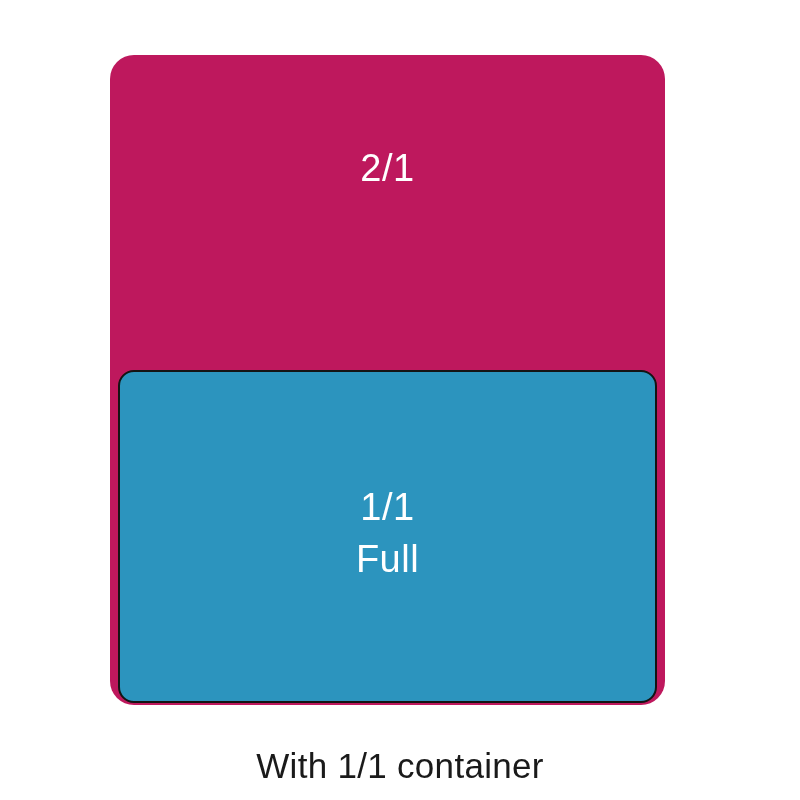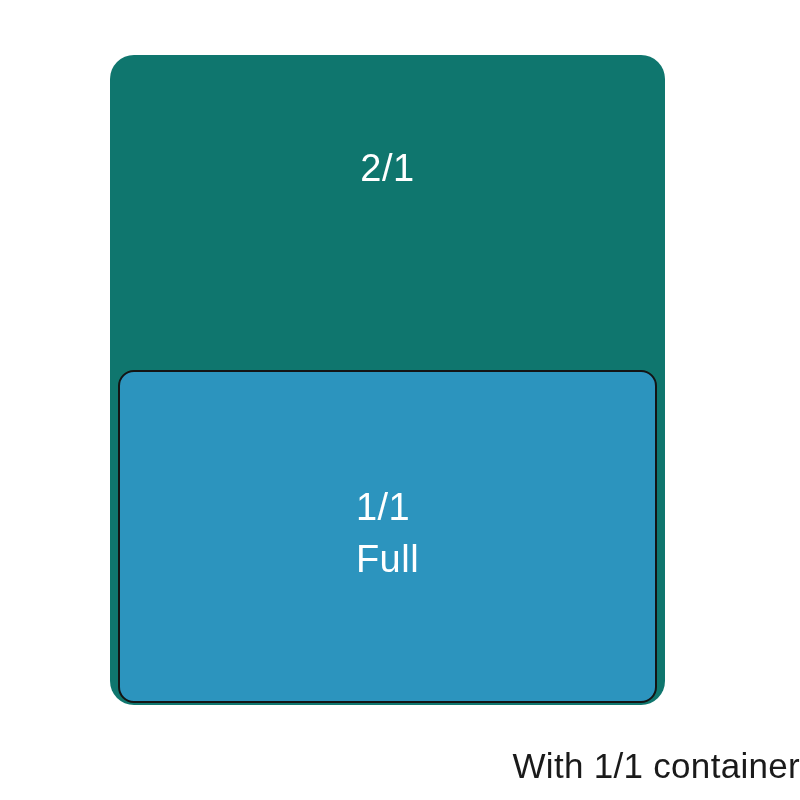--- a/index.html
+++ b/index.html
@@ -43,43 +43,44 @@
     top: 315px;
     border-radius: 16px;
     background: #2c94be;
     border: 2px solid #141414;
     box-sizing: border-box;
     display: flex;
     align-items: center;
     justify-content: center;
   }
   .pan-full-label {
+    text-align: center;
     color: #ffffff;
     font-size: 38px;
     line-height: 1.35;
     letter-spacing: 0.5px;
     margin-top: -6px;
   }
   .caption {
     position: absolute;
     left: 0;
     width: 100%;
     top: 746px;
-    text-align: right;
+    text-align: center;
     color: #1a1a1a;
     font-size: 35px;
     letter-spacing: 0.3px;
   }
 </style>
 </head>
 <body>
 
 <div class="canvas">
 
-  <div class="pan-double" style="background-color: #0f766e;">
+  <div class="pan-double" style="background-color: #be185d;">
 
     <div class="pan-double-label">
       <div>2/1</div>
     </div>
 
     <div class="pan-full" style="background-color: rgb(44, 148, 190);">
       <div class="pan-full-label">
         <div>1/1</div>
         <div>Full</div>
       </div>

